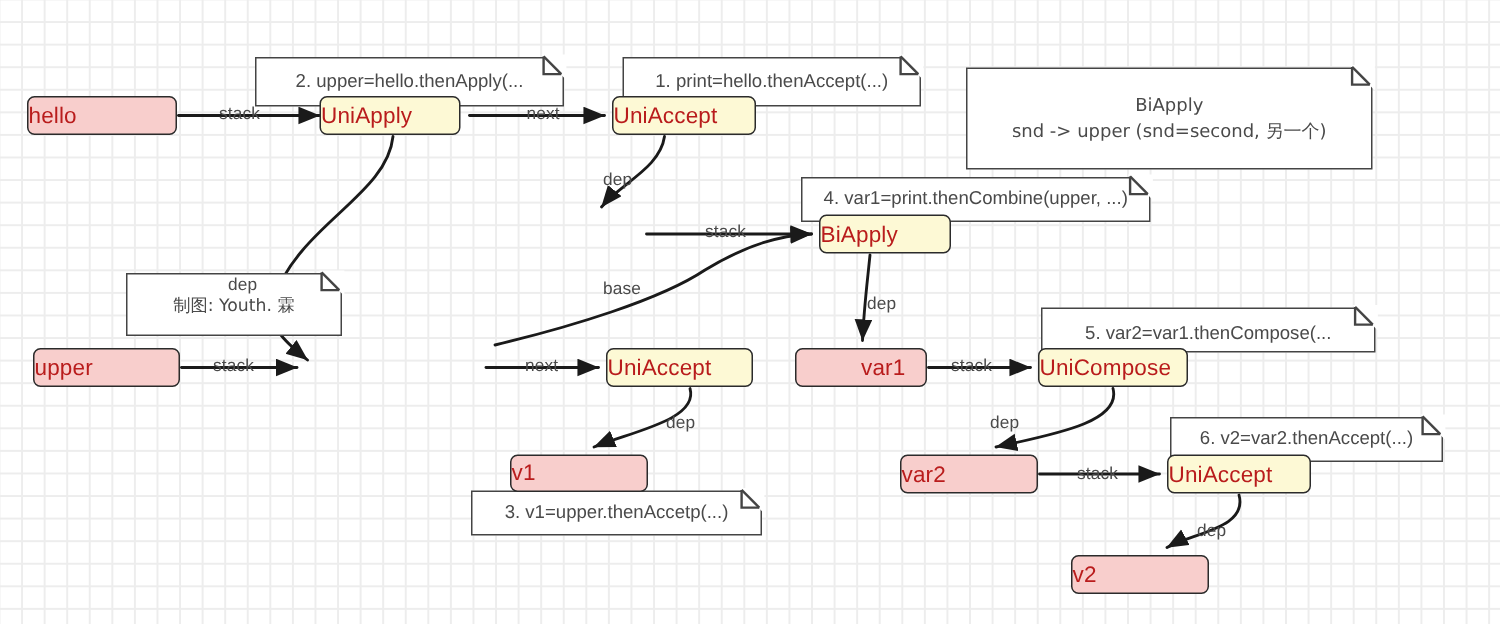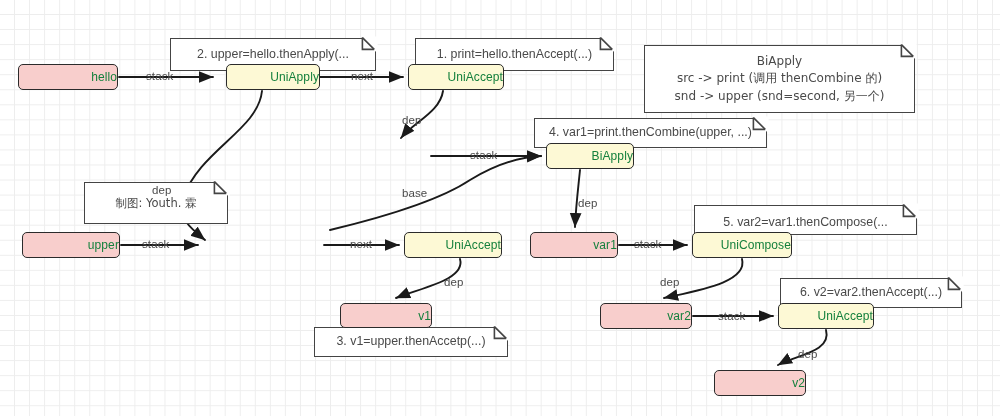--- a/index.html
+++ b/index.html
@@ -25,25 +25,25 @@
     position: absolute;
     left: 0; top: 0;
     width: 1000px; height: 416px;
     pointer-events: none;
   }
   .node {
     position: absolute;
     box-sizing: border-box;
     display: flex;
     align-items: center;
-    justify-content: flex-end;
+    justify-content: flex-start;
     border: 1.6px solid #2b2b2b;
     border-radius: 5px;
-    font-size: 12px;
-    color: #15803d;
+    font-size: 15px;
+    color: #b91c1c;
     letter-spacing: 0.1px;
     white-space: nowrap;
     z-index: 5;
   }
   .node.pink  { background: #f8cecc; }
   .node.yellow{ background: #fdf9d5; }
 
   .note {
     position: absolute;
     box-sizing: border-box;
@@ -131,21 +131,21 @@
 
       <path d="M693,316 L773,316" marker-end="url(#arrow)"></path>
 
       <path d="M826,330 C832,352 796,355 778,365" marker-end="url(#arrow)"></path>
     </g>
   </svg>
 
   <div class="node pink" style="left:18px;  top:64px;  width:100px; height:26px;">
       <span>hello</span>
     </div>
-  <div class="node yellow" style="left:226px; top:64px;  width:94px;  height:26px;padding-left:48px;">
+  <div class="node yellow" style="left:213px; top:64px;  width:94px;  height:26px;">
       <span>UniApply</span>
     </div>
   <div class="node yellow" style="left:408px; top:64px;  width:96px;  height:26px;">
       <span>UniAccept</span>
     </div>
   <div class="node yellow" style="left:546px; top:143px; width:88px;  height:26px;">
       <span>BiApply</span>
     </div>
   <div class="node pink" style="left:22px;  top:232px; width:98px;  height:26px;">
       <span>upper</span>
@@ -189,21 +189,20 @@
       <span class="fold-cut"></span>
       <svg class="fold-line" viewBox="0 0 22 22">
         <path d="M5.4,1.6 L5.4,13.4 L17.2,13.4" fill="none" stroke="#444444" stroke-width="1.6"></path>
         <path d="M5.4,1.6 L17.2,13.4" fill="none" stroke="#444444" stroke-width="1.6"></path>
       </svg>
     </span>
   </div>
 
   <div class="note cjk" style="left:644px; top:45px; width:271px; height:68px; font-size:12px;">
     <span class="note-text">BiApply</span>
-    <span class="note-text">src -&gt; print (调用 thenCombine 的)</span>
     <span class="note-text">snd -&gt; upper (snd=second, 另一个)</span>
     <span class="fold">
       <span class="fold-cut"></span>
       <svg class="fold-line" viewBox="0 0 22 22">
         <path d="M5.4,1.6 L5.4,13.4 L17.2,13.4" fill="none" stroke="#444444" stroke-width="1.6"></path>
         <path d="M5.4,1.6 L17.2,13.4" fill="none" stroke="#444444" stroke-width="1.6"></path>
       </svg>
     </span>
   </div>
 

